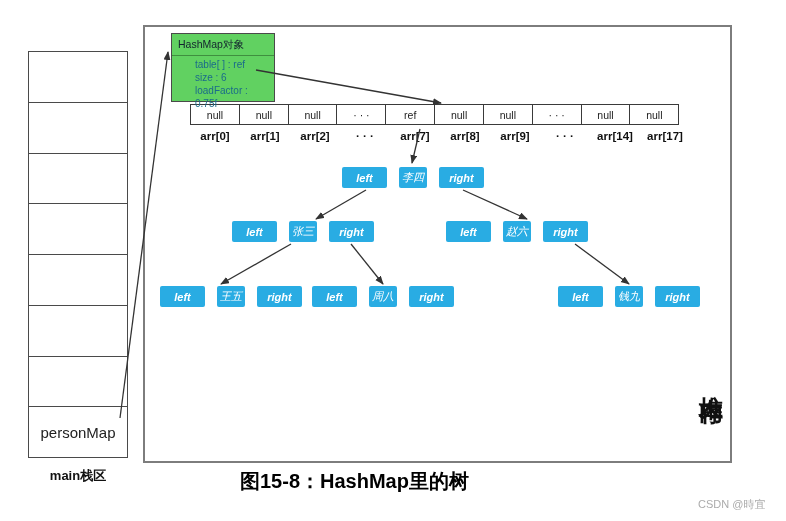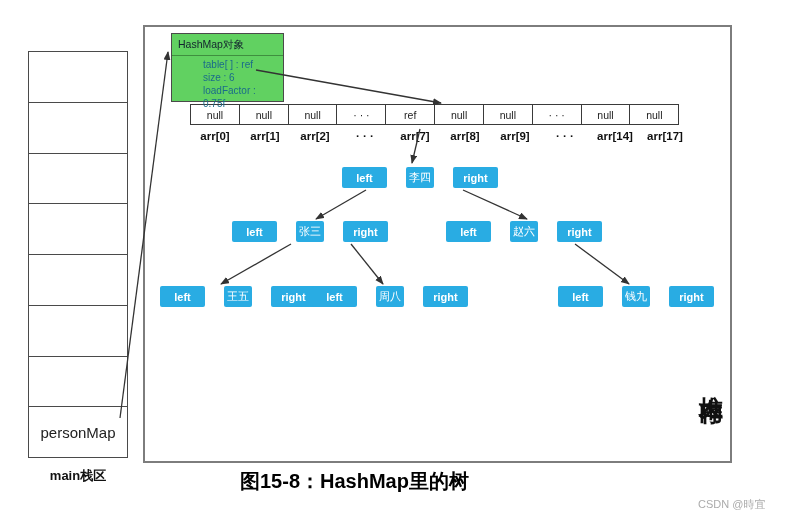--- a/index.html
+++ b/index.html
@@ -18,35 +18,35 @@
     font-size:15px;color:#222;}
   .stack-cell:last-child{border-bottom:none;}
   .stack-label{position:absolute;left:28px;top:456px;width:100px;text-align:center;
     font-size:13px;font-weight:bold;color:#111;margin-top:11px;}
 
   
   .heap-box{position:absolute;left:143px;top:25px;width:589px;height:438px;
     border:2px solid #7d7d7d;box-sizing:border-box;background:#fff;}
 
   
-  .hashmap-object{position:absolute;left:171px;top:33px;width:113px;height:69px;
+  .hashmap-object{position:absolute;left:171px;top:33px;width:104px;height:69px;
     background:var(--obj-green,#61d161);border:1.4px solid #4a4a4a;box-sizing:border-box;z-index:4;}
   .obj-title{font-size:10.5px;color:#13232e;padding:4px 6px 3px 6px;border-bottom:1.3px solid #3f8f3f;}
-  .obj-body{padding:2px 23px;font-size:10px;line-height:13px;color:var(--obj-text,#1b6b8a);margin-left:8px;}
+  .obj-body{padding:2px 23px;font-size:10px;line-height:13px;color:var(--obj-text,#1b6b8a);}
 
   
   .array-row{position:absolute;left:190px;top:104px;display:flex;z-index:3;}
   .array-cell{width:50px;height:21px;border:1.2px solid #3a3a3a;margin-left:-1.2px;box-sizing:border-box;
     display:flex;align-items:center;justify-content:center;font-size:10.5px;color:#222;background:#fff;}
   .array-cell:first-child{margin-left:0;}
   .array-labels{position:absolute;left:190px;top:130px;display:flex;align-items:flex-end;}
   .array-label{width:50px;text-align:center;font-size:11.5px;font-weight:bold;color:#111;}
 
   
-  .tnode{position:absolute;display:flex;gap:19px;z-index:4;}
+  .tnode{position:absolute;display:flex;gap:12px;z-index:4;font-style:italic;}
   .tcell{height:21px;background:var(--node-blue,#29ace3);color:#fff;font-size:11px;font-weight:bold;
     display:flex;align-items:center;justify-content:center;border-radius:2px;}
   .tcell.ptr{width:45px;}
   .tcell.key{width:28px;font-weight:normal;}
 
   
   .heap-label{position:absolute;left:696px;top:376px;writing-mode:vertical-rl;text-orientation:upright;
     font-size:24px;font-weight:bold;color:#111;letter-spacing:3px;line-height:30px;}
 
   .caption{position:absolute;left:240px;top:468px;width:340px;text-align:left;

